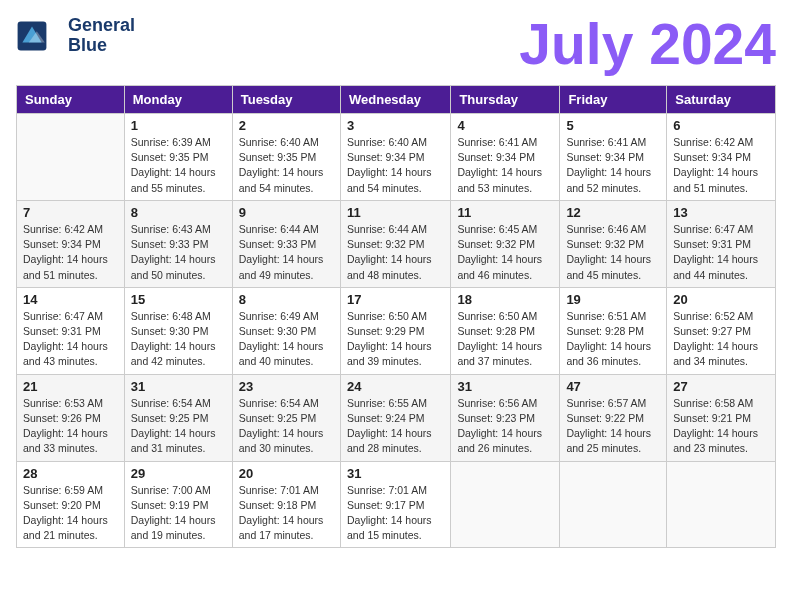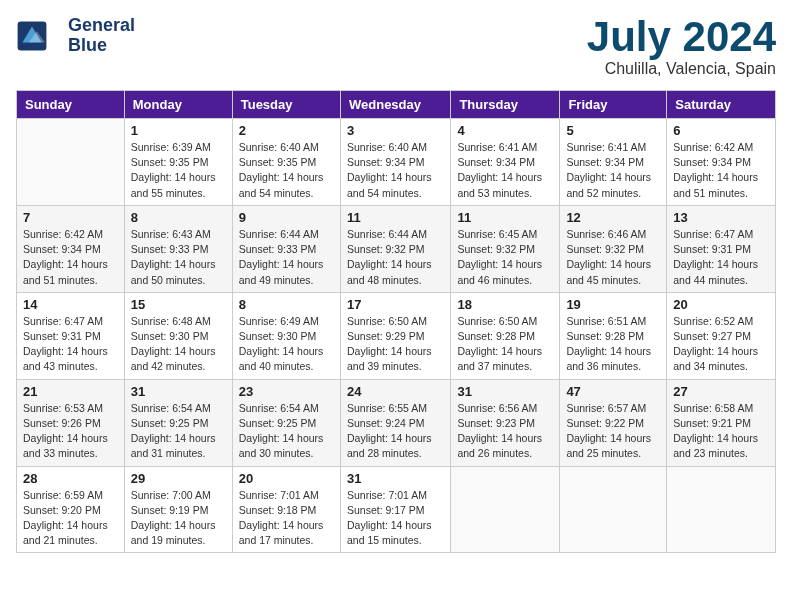--- a/index.html
+++ b/index.html
@@ -28,23 +28,23 @@
       line-height: 1.1;
     }
     .logo-icon {
       width: 32px;
       height: 32px;
     }
     .title-area {
       text-align: right;
     }
     .month-title {
-      font-size: 42px;
-      font-weight: bold;
-      color: #0c4a6e;
+      font-size: 57px;
+      font-weight: bold;
+      color: #8b5cf6;
       line-height: 1;
       margin-left: 12px;
     }
     .subtitle {
       font-size: 16px;
       color: #333;
       margin-top: 2px;
     }
     table {
       width: 100%;
@@ -97,21 +97,20 @@
       <polygon points="20,8 32,28 8,28" fill="#4a9fd4"></polygon>
       <polygon points="26,14 36,28 16,28" fill="#fff" opacity="0.3"></polygon>
     </svg>
     <div class="logo-text">
       <div>General</div>
       <div>Blue</div>
     </div>
   </div>
   <div class="title-area">
     <div class="month-title">July 2024</div>
-    <div class="subtitle">Chulilla, Valencia, Spain</div>
   </div>
 </div>
 
 <table>
   <thead>
     <tr>
     <th>Sunday</th>
         <th>Monday</th>
         <th>Tuesday</th>
         <th>Wednesday</th>

